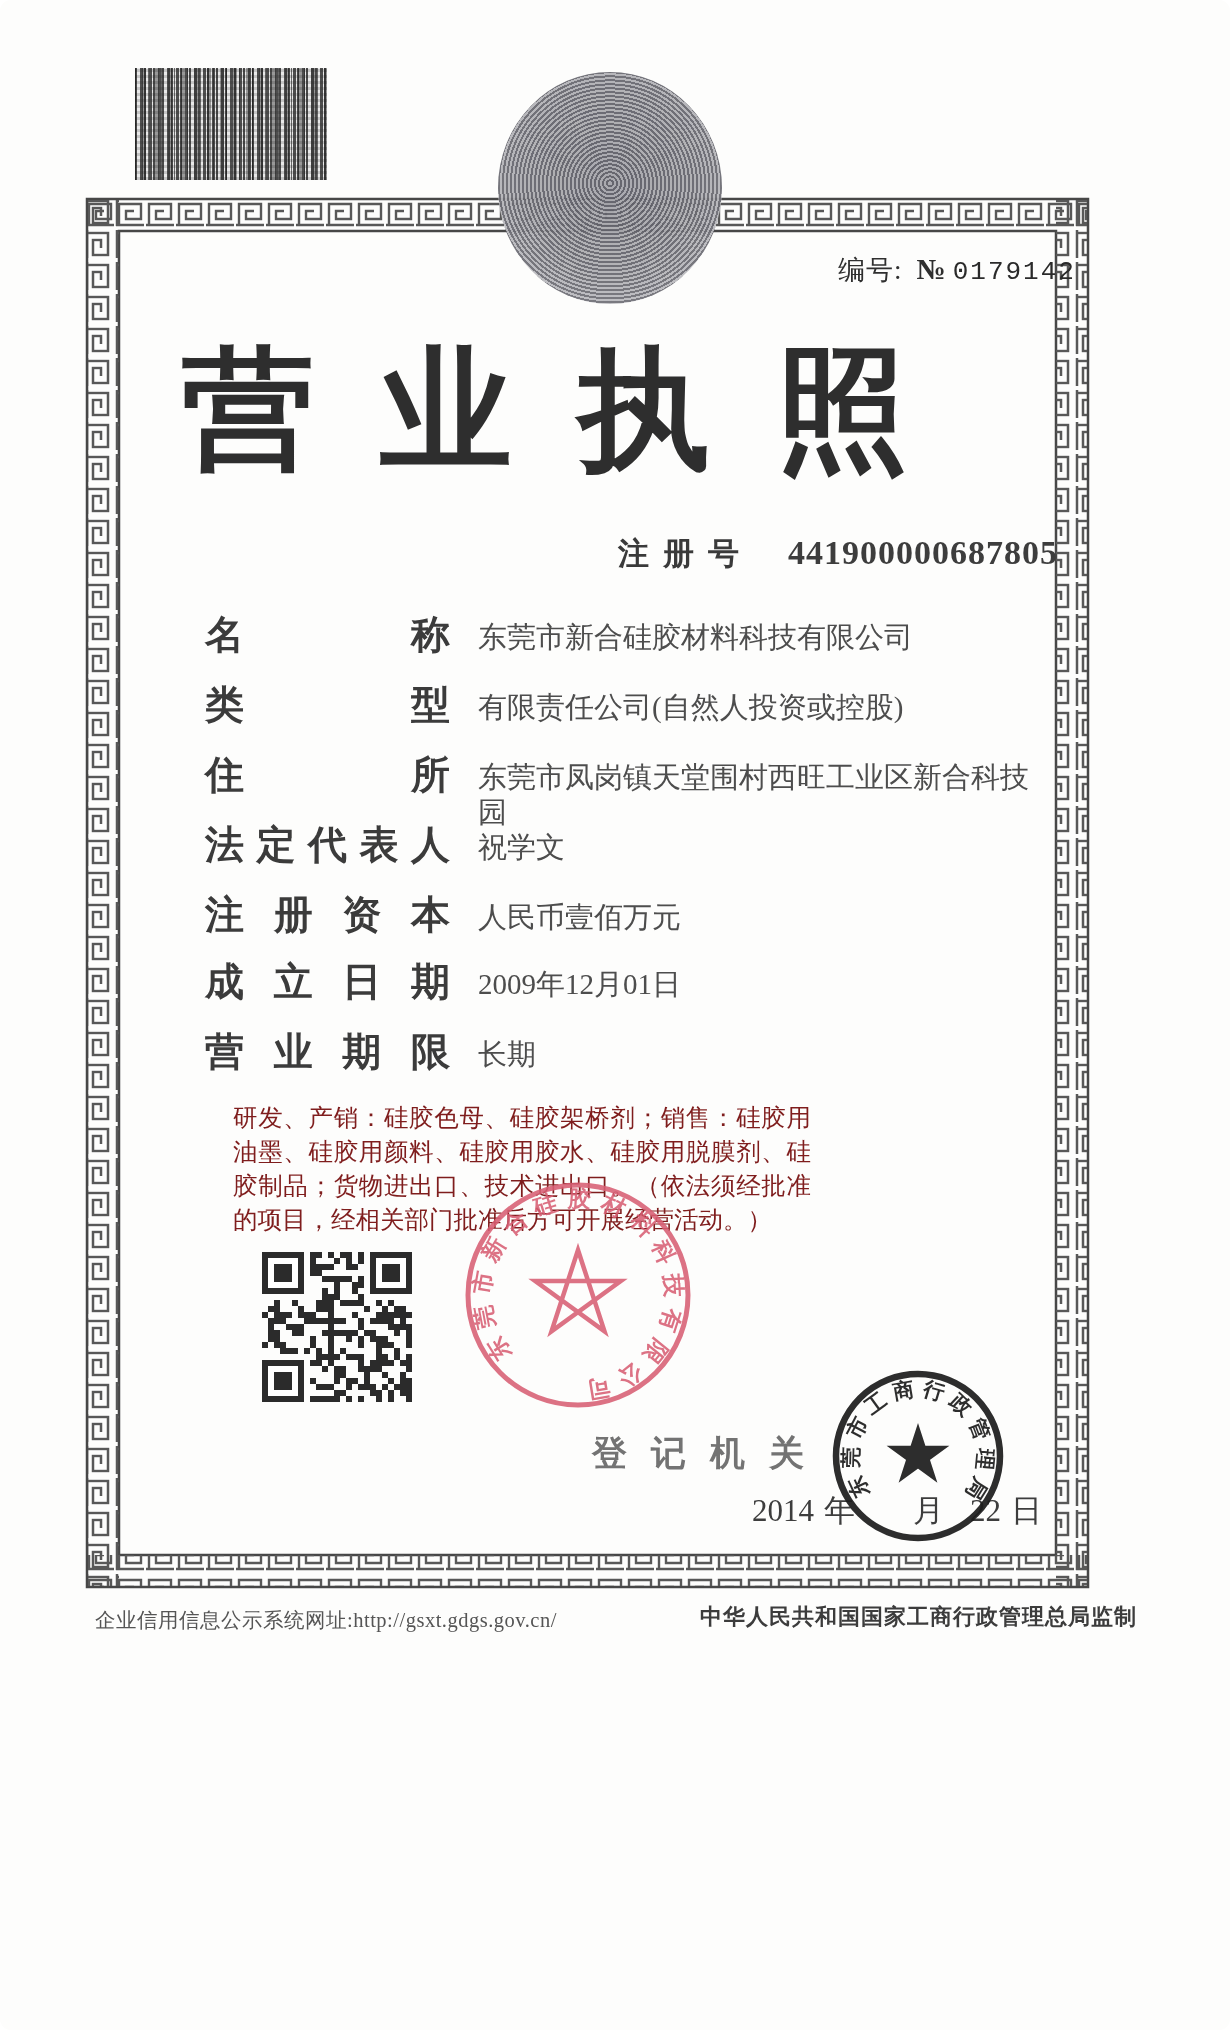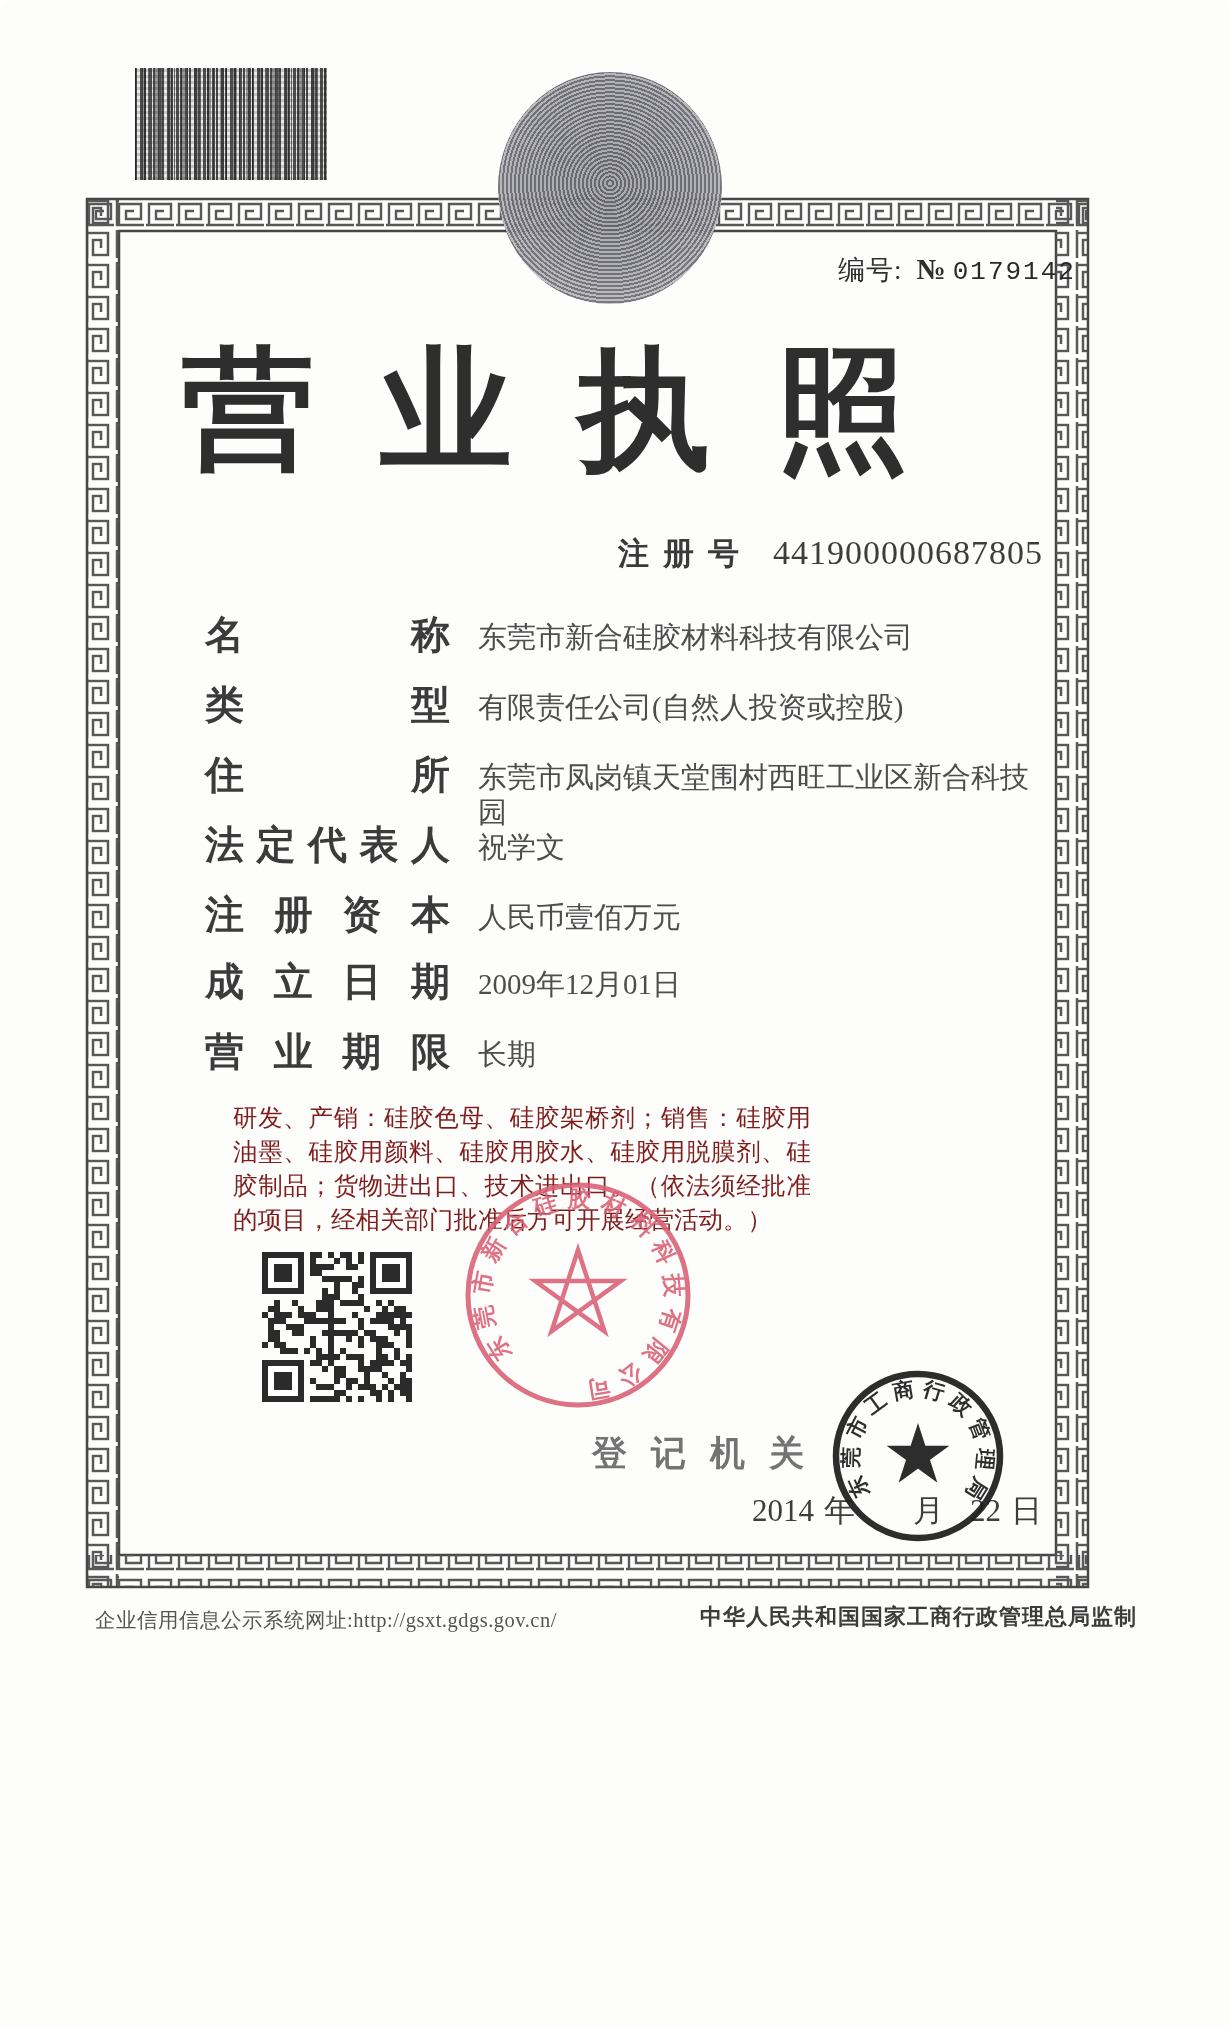--- a/index.html
+++ b/index.html
@@ -39,21 +39,21 @@
 
   .cert-title{
     position:absolute;left:0;top:322px;width:1090px;z-index:4;
     text-align:center;font-family:Liberation Sans, sans-serif;
     font-size:132px;font-weight:900;color:#2e2e2e;
     letter-spacing:66px;text-indent:66px;white-space:nowrap;
   }
 
   .reg-line{position:absolute;left:618px;top:533px;z-index:4;white-space:nowrap;}
   .reg-label{font-size:31px;font-weight:600;color:#3a3a3a;letter-spacing:14px;}
-  .reg-number{font-size:34px;color:#3d3d3d;letter-spacing:1px;margin-left:16px;}
+  .reg-number{font-size:34px;color:#3d3d3d;letter-spacing:1px;margin-left:31px;font-weight:bold;}
 
   .fields{position:absolute;left:0;top:0;width:100%;z-index:4;}
   .row{position:absolute;left:205px;width:850px;display:flex;align-items:flex-start;}
   .row-label{
     flex:none;width:245px;font-size:39px;font-weight:600;color:#3b3b3b;
     text-align:justify;text-align-last:justify;text-justify:inter-character;line-height:1.15;
   }
   .row-value{margin-left:28px;font-size:29px;color:#4d4d4d;padding-top:7px;line-height:1.2;}
   .row-value.scope{font-size:24.5px;line-height:34px;width:578px;padding-top:4px;color:#7f1d1d;text-align:justify;}
 

